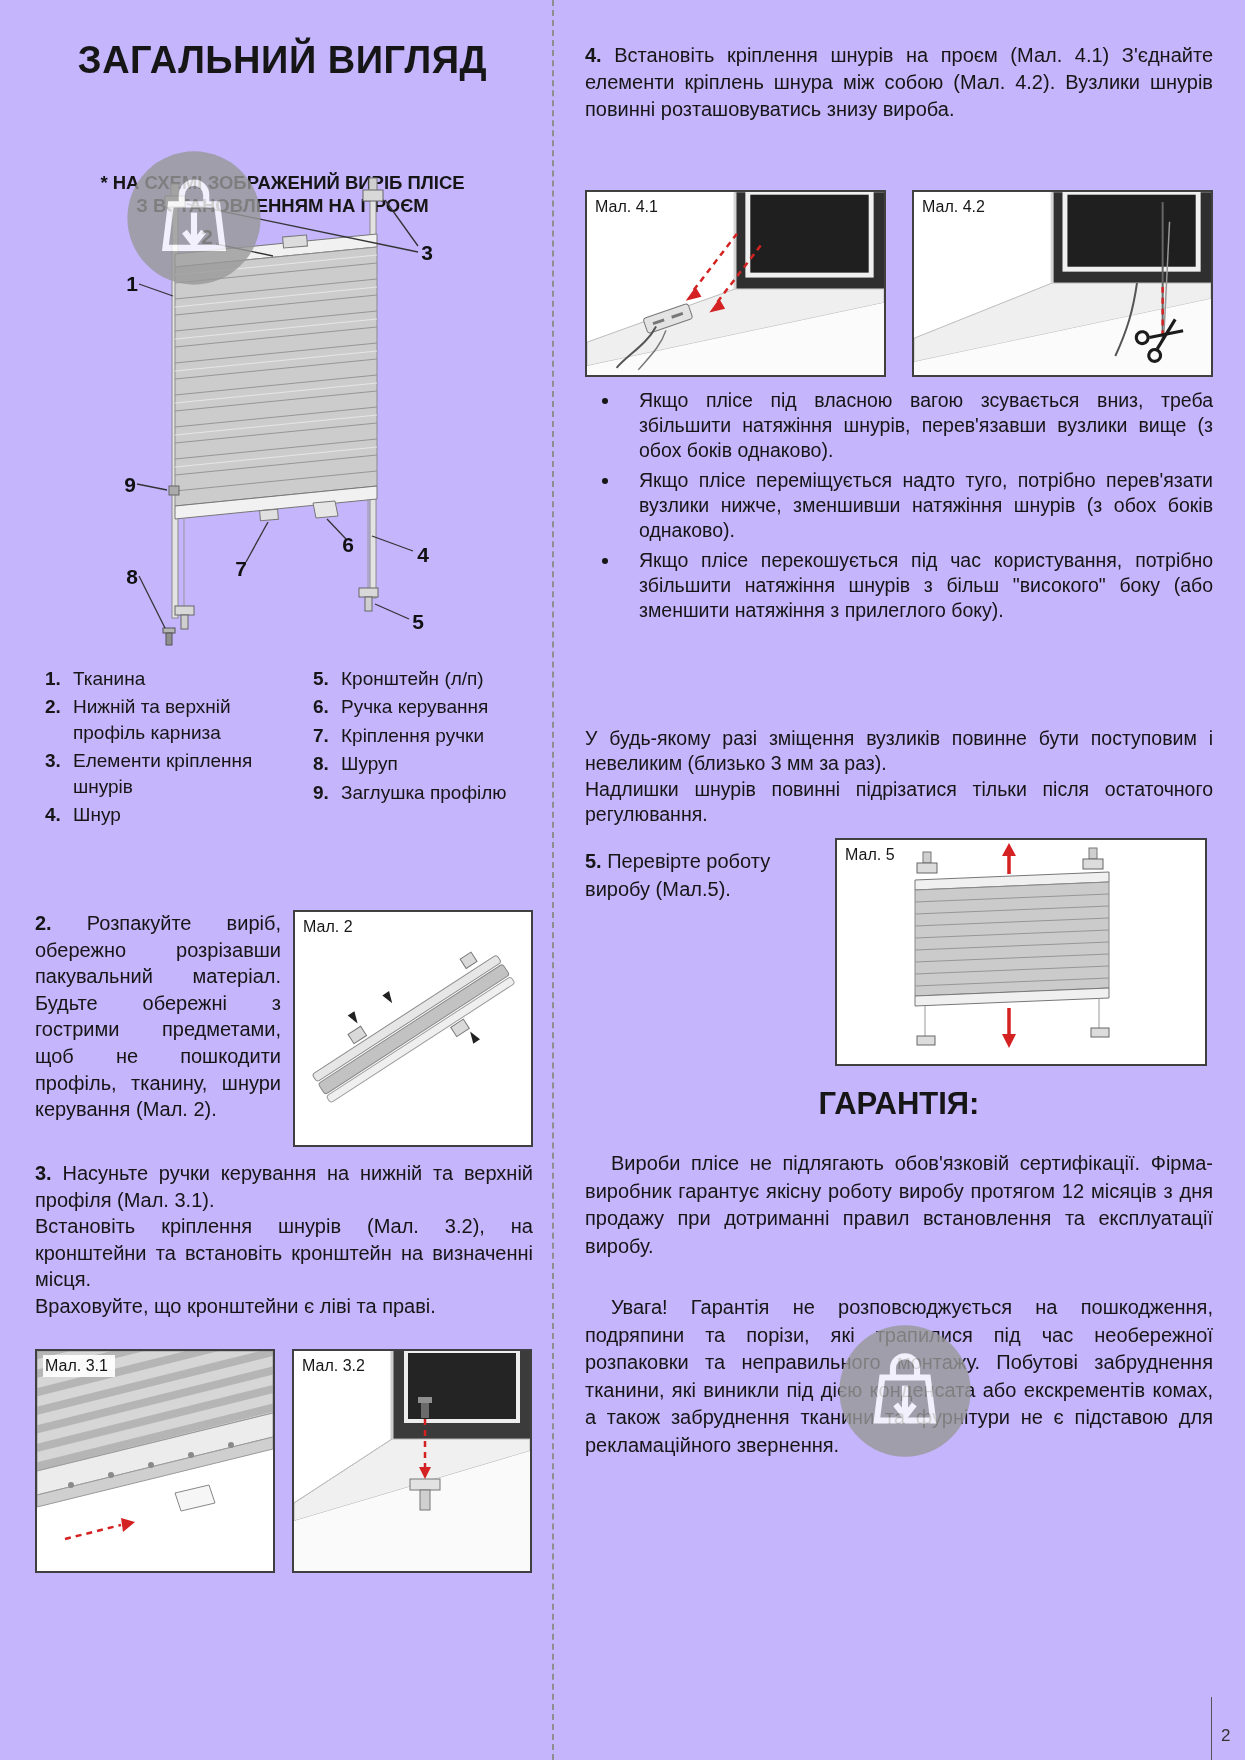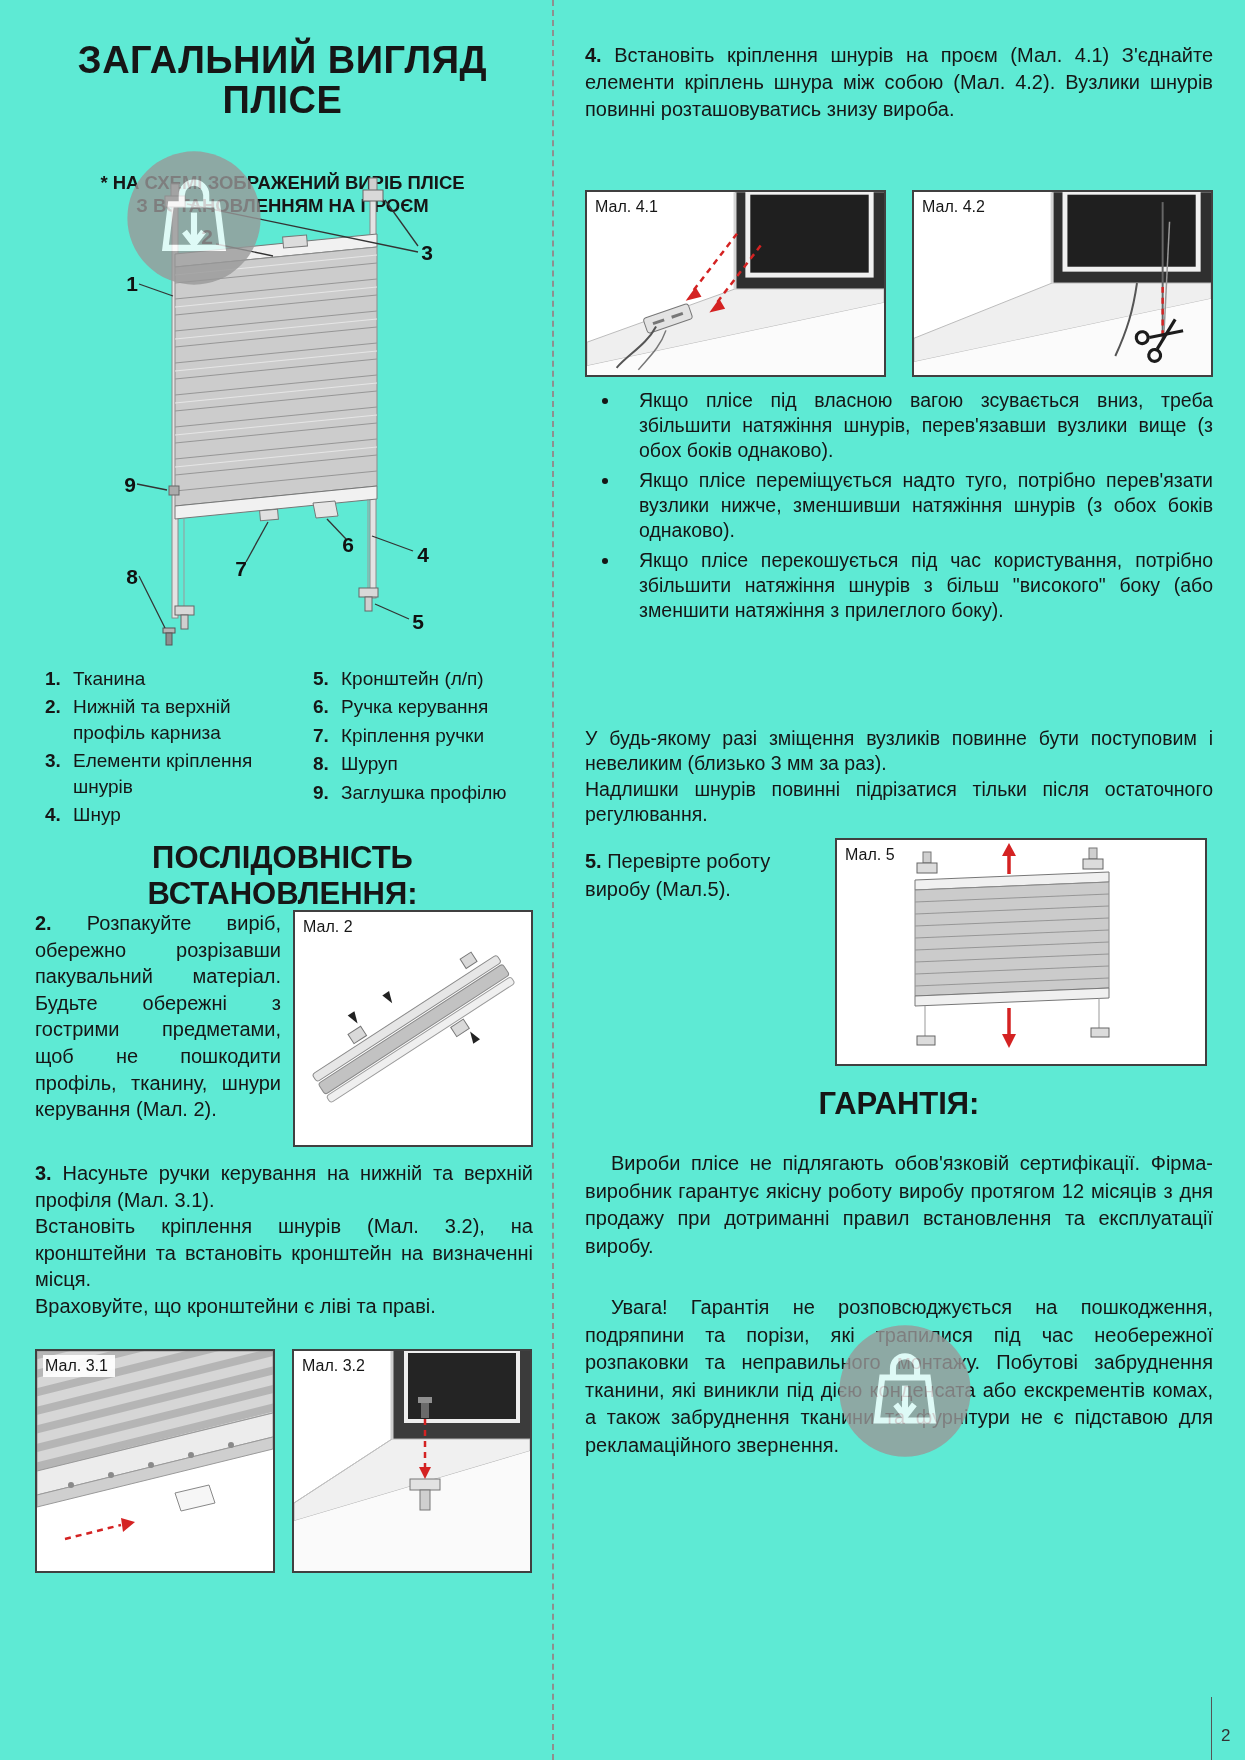--- a/index.html
+++ b/index.html
@@ -1,18 +1,18 @@
 <!DOCTYPE html>
 <html><head>
 <meta charset="utf-8">
 <style>
   * { margin:0; padding:0; box-sizing:border-box; }
   html,body { background:#ffffff; }
   body { font-family:"Liberation Sans","DejaVu Sans",sans-serif; color:#161616; }
-  .page { position:relative; width:1245px; height:1760px; background:#5eead4; overflow:hidden; }
+  .page { position:relative; width:1245px; height:1760px; background:#c4b5fd; overflow:hidden; }
 
   .divider { position:absolute; left:552px; top:0; bottom:0; width:0; border-left:2px dashed #8f8f8f; }
 
   
   .title { position:absolute; left:30px; top:40px; width:505px; text-align:center;
            font-size:38px; font-weight:bold; line-height:1.06; letter-spacing:.5px; }
   .note  { position:absolute; left:30px; top:136px; width:505px; text-align:center;
            font-size:18.5px; font-weight:bold; line-height:1.22;margin-top:36px; }
   .diagram { position:absolute; left:35px; top:176px; width:498px; height:486px; }
   .diagram svg { width:100%; height:100%; }
@@ -84,21 +84,20 @@
 </style>
 </head>
 <body>
 
 <div class="page">
 
   <div class="divider"></div>
 
   <div class="title">
     <div>ЗАГАЛЬНИЙ ВИГЛЯД</div>
-    <div>ПЛІСЕ</div>
   </div>
 
   <div class="note">
     <div>* НА СХЕМІ ЗОБРАЖЕНИЙ ВИРІБ ПЛІСЕ</div>
     <div>З ВСТАНОВЛЕННЯМ НА ПРОЄМ</div>
   </div>
 
   <div class="diagram">
     <svg viewBox="0 0 498 486">
 
@@ -215,21 +214,20 @@
         <span class="ln">8.</span>
         <span class="lt">Шуруп</span>
       </div>
       <div class="litem">
         <span class="ln">9.</span>
         <span class="lt">Заглушка профілю</span>
       </div>
     </div>
   </div>
 
-  <div class="sec-heading">ПОСЛІДОВНІСТЬ ВСТАНОВЛЕННЯ:</div>
 
   <div class="step2row">
     <p class="step2text"><b class="stepnum">2.</b><span> Розпакуйте виріб, обережно розрізавши пакувальний матеріал. Будьте обережні з гострими предметами, щоб не пошкодити профіль, тканину, шнури керування (Мал. 2).</span></p>
     <div class="figbox f2">
       <span class="figlabel">Мал. 2</span>
       <svg viewBox="0 0 236 233">
         <g transform="rotate(-33 118 116)">
           <rect x="8" y="100" width="220" height="9" rx="3" fill="#e6e6e6" stroke="#8a8a8a"></rect>
           <rect x="8" y="111" width="220" height="13" rx="3" fill="#c2c2c2" stroke="#8a8a8a"></rect>
           <rect x="8" y="126" width="220" height="8" rx="3" fill="#efefef" stroke="#9a9a9a"></rect>

